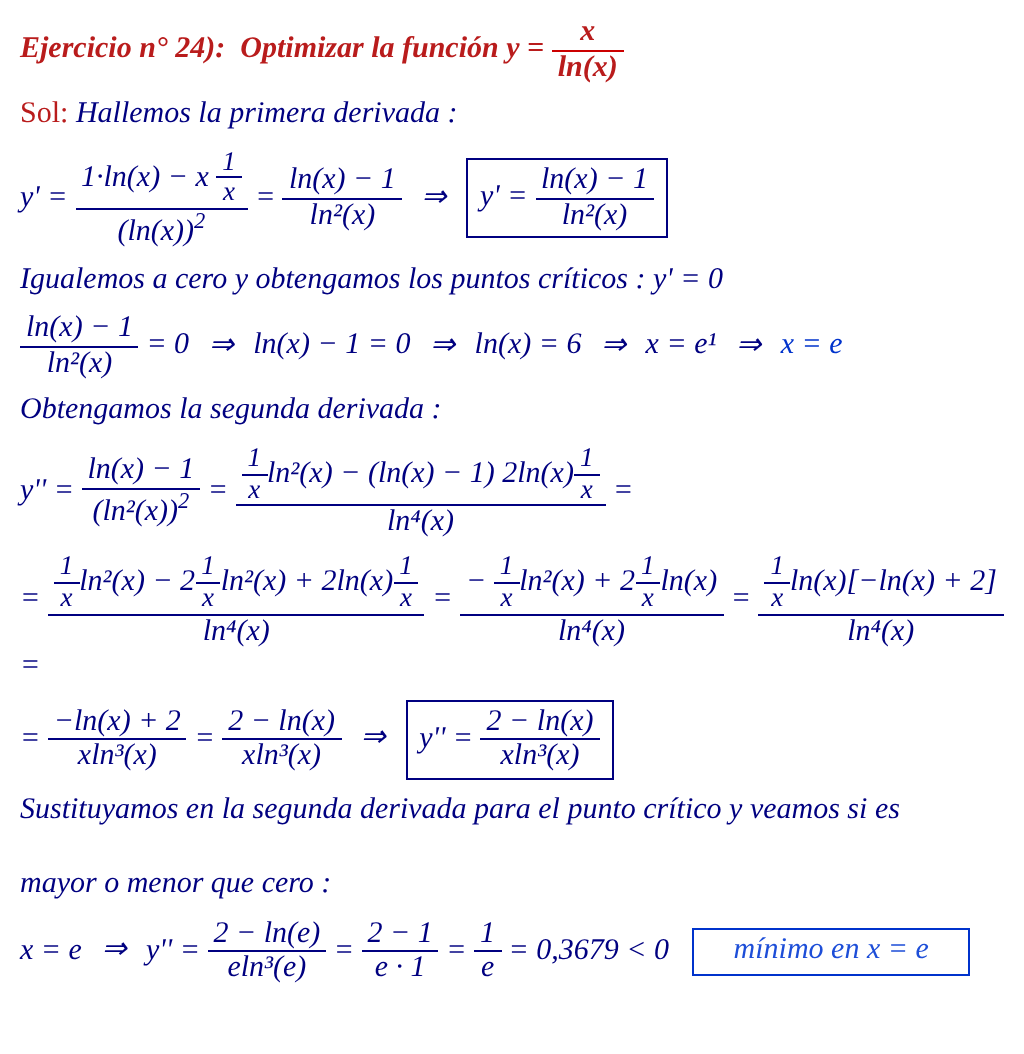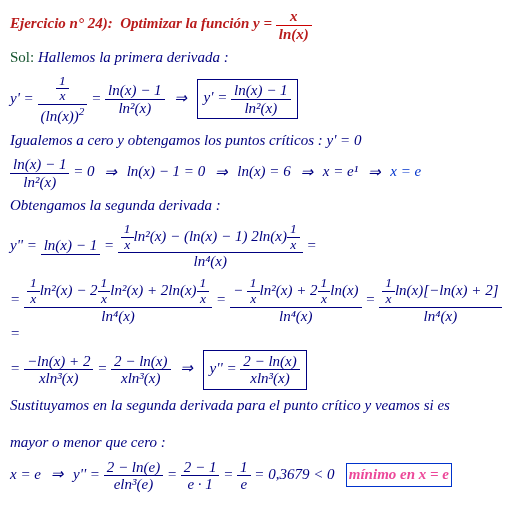--- a/index.html
+++ b/index.html
@@ -7,46 +7,46 @@
     font-style: italic;
     font-size: 15px;
     color: #000080;
     margin: 0;
     padding: 8px 10px;
     width: 512px;
     box-sizing: border-box;
     line-height: 1.3;
   }
   .title { color: #b91c1c; font-weight: bold; margin-bottom: 6px; }
-  .sol-label { color: #14532d; font-style: normal; text-align: center; }
+  .sol-label { color: #b91c1c; font-style: normal; text-align: center; }
   .frac { display: inline-block; vertical-align: middle; text-align: center; }
   .frac .num { display: block; border-bottom: 1px solid #000080; padding: 0 3px; line-height: 1.1; }
   .frac .den { display: block; padding: 0 3px; line-height: 1.1; }
   .boxed { border: 1.5px solid #000080; display: inline-block; padding: 2px 6px; vertical-align: middle; }
   .line { margin: 6px 0; }
   .blue { color: #0033cc; }
-  .bluebox { border: 1.5px solid #0033cc; color: #ec4899; padding: 1px 2px; display: inline-block; font-weight: bold; }
+  .bluebox { border: 1.5px solid #0033cc; color: #1d4ed8; padding: 1px 20px; display: inline-block; }
   .arr { padding: 0 6px; }
   sup { font-size: 0.75em; }
 </style>
 </head>
 <body>
 
 <div class="title">
   <span>Ejercicio n° 24):&nbsp;&nbsp;Optimizar la función </span><span>y = </span><span class="frac"><span class="num" style="border-color:#cc0000">x</span><span class="den">ln(x)</span></span>
 </div>
 
 <div class="line">
   <span class="sol-label">Sol:</span><span> Hallemos la primera derivada :</span>
 </div>
 
 <div class="line">
   <span>y' = </span>
   <span class="frac">
-    <span class="num"><span class="frac" style="font-size:0.9em"><span class="num">1</span><span class="den">x</span></span></span>
+    <span class="num"><span>1·ln(x) − x </span><span class="frac" style="font-size:0.9em"><span class="num">1</span><span class="den">x</span></span></span>
     <span class="den"><span>(ln(x))</span><sup>2</sup></span>
   </span>
   <span> = </span>
   <span class="frac"><span class="num">ln(x) − 1</span><span class="den">ln²(x)</span></span>
   <span class="arr">⇒</span>
   <span class="boxed">
     <span>y' = </span><span class="frac"><span class="num">ln(x) − 1</span><span class="den">ln²(x)</span></span>
   </span>
 </div>
 
@@ -63,20 +63,21 @@
   <span class="arr">⇒</span>
   <span class="blue">x = e</span>
 </div>
 
 <div class="line">Obtengamos la segunda derivada :</div>
 
 <div class="line">
   <span>y'' = </span>
   <span class="frac">
     <span class="num">ln(x) − 1</span>
+    <span class="den"><span>(ln²(x))</span><sup>2</sup></span>
   </span>
   <span> = </span>
   <span class="frac">
     <span class="num">
       <span class="frac" style="font-size:0.9em"><span class="num">1</span><span class="den">x</span></span><span>ln²(x) − (ln(x) − 1) 2ln(x)</span><span class="frac" style="font-size:0.9em"><span class="num">1</span><span class="den">x</span></span>
     </span>
     <span class="den">ln⁴(x)</span>
   </span>
   <span> =</span>
 </div>

